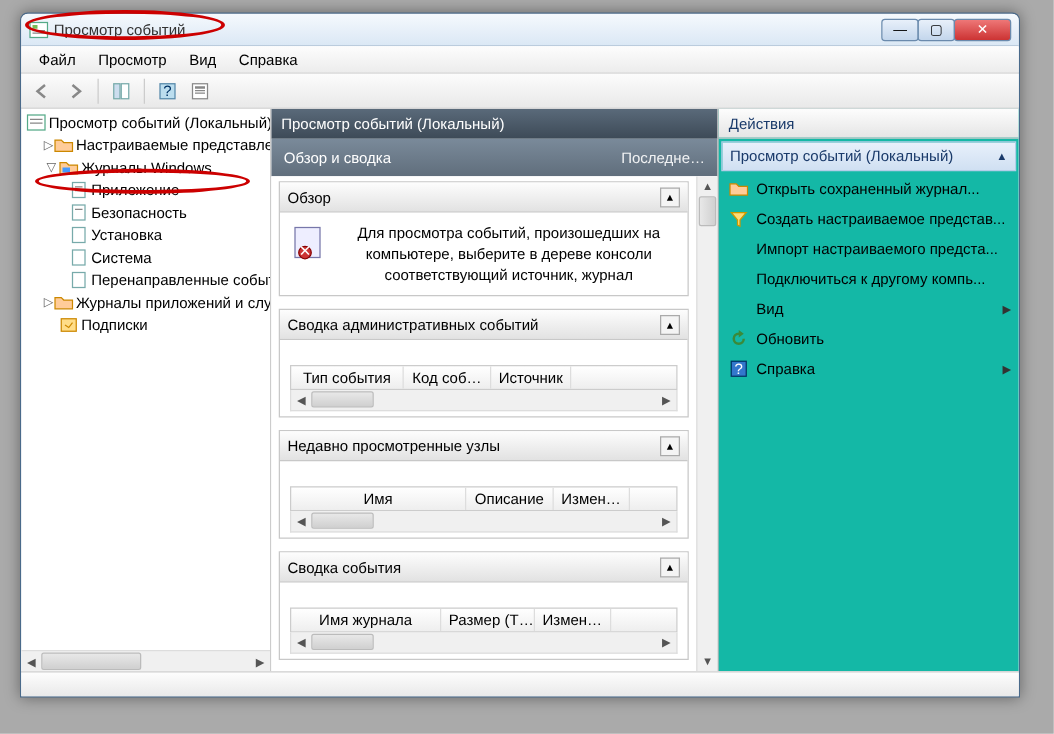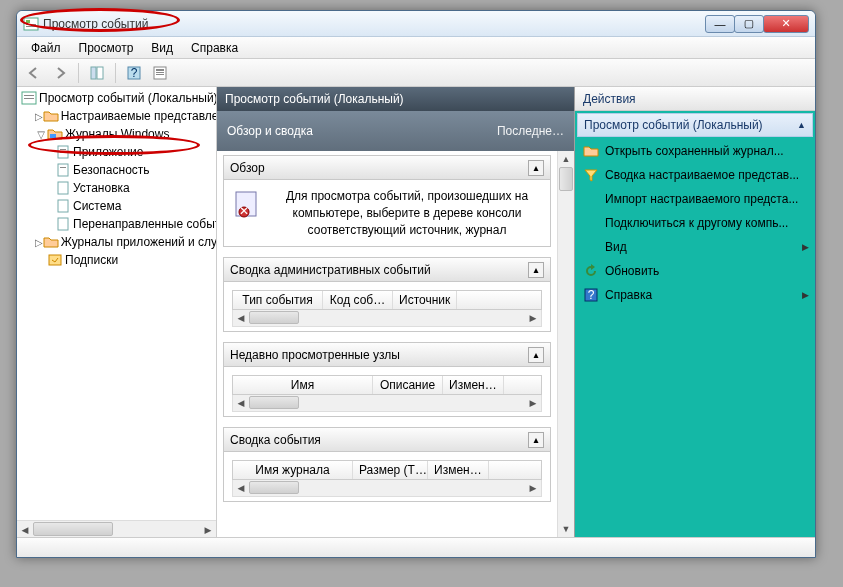--- a/index.html
+++ b/index.html
@@ -33,37 +33,37 @@
 .tree-item.l1 { padding-left: 18px; }
 .tree-item.l2 { padding-left: 38px; }
 .tree-hscroll { height: 17px; background: #f0f0f0; border-top: 1px solid #ddd; position: relative; }
 .tree-hscroll .thumb { position: absolute; left: 16px; top: 1px; width: 80px; height: 14px; background: linear-gradient(#e8e8e8,#d0d0d0); border: 1px solid #bbb; border-radius: 2px; }
 .tree-hscroll .arr { position: absolute; top: 0; width: 16px; height: 17px; display: flex; align-items: center; justify-content: center; color: #555; font-size: 9px; }
 .tree-hscroll .arr.l { left: 0; } .tree-hscroll .arr.r { right: 0; }
 
 .center-pane { flex: 1; display: flex; flex-direction: column; border-right: 1px solid #a0a0a0; overflow: hidden; }
 .pane-header { height: 24px; background: linear-gradient(#5a6a7a,#3d4a57); color: #fff; display: flex; align-items: center; padding: 0 8px; font-weight: 400; }
 .pane-header.light { background: linear-gradient(#fdfdfd,#e5e5e5); color: #1a3a6a; border-bottom: 1px solid #ccc; }
-.overview-header { height: 40px; background: linear-gradient(#7a8a9a,#606e7c); color: #fff; display: flex; align-items: center; padding: 0 10px; font-size: 15px; }
+.overview-header { height: 30px; background: linear-gradient(#7a8a9a,#606e7c); color: #fff; display: flex; align-items: center; padding: 0 10px; font-size: 15px; }
 .overview-header .right { margin-left: auto; font-size: 12px; opacity: .9; }
 
 .center-body { flex: 1; overflow: hidden; background: #fff; position: relative; }
 .center-scroll { position: absolute; inset: 0 17px 0 0; overflow: hidden; padding: 4px 6px; }
 .vscroll { position: absolute; right: 0; top: 0; bottom: 0; width: 17px; background: #f0f0f0; border-left: 1px solid #ddd; }
 .vscroll .arr { height: 16px; display: flex; align-items: center; justify-content: center; color: #555; font-size: 9px; }
 .vscroll .thumb { position: absolute; left: 1px; top: 16px; width: 14px; height: 24px; background: linear-gradient(90deg,#e8e8e8,#d0d0d0); border: 1px solid #bbb; border-radius: 2px; }
 
 .section { border: 1px solid #c8c8c8; margin-bottom: 10px; background: #fff; text-align: center; }
 .section-head { height: 24px; background: linear-gradient(#fdfdfd,#e2e2e2); border-bottom: 1px solid #c8c8c8; display: flex; align-items: center; padding: 0 6px; }
 .section-head .collapse { margin-left: auto; width: 16px; height: 16px; border: 1px solid #aaa; display: flex; align-items: center; justify-content: center; font-size: 10px; background: #f4f4f4; }
 .section-body { padding: 8px; display: flex; gap: 8px; }
 .big-icon { width: 32px; height: 32px; flex-shrink: 0; }
 .section-text { line-height: 1.4; }
 
-.mini-table { margin: 8px 8px 4px 8px; }
+.mini-table { margin: 20px 8px 4px 8px; }
 .mini-headers { display: flex; border: 1px solid #ccc; background: linear-gradient(#fff,#eee); height: 20px; overflow: hidden; }
 .mini-headers span { padding: 2px 6px; border-right: 1px solid #ddd; white-space: nowrap; }
 .mini-hscroll { height: 17px; background: #f0f0f0; border: 1px solid #ddd; border-top: none; position: relative; }
 .mini-hscroll .thumb { position: absolute; left: 16px; top: 1px; width: 50px; height: 13px; background: linear-gradient(#e8e8e8,#d0d0d0); border: 1px solid #bbb; border-radius: 2px; }
 .mini-hscroll .arr { position: absolute; top: 0; width: 16px; height: 15px; display: flex; align-items: center; justify-content: center; color: #555; font-size: 9px; }
 .mini-hscroll .arr.l { left: 0; } .mini-hscroll .arr.r { right: 0; }
 
 .actions-pane { width: 240px; display: flex; flex-direction: column; background: #14b8a6; }
 .actions-body { flex: 1; padding: 0; overflow: hidden; }
 .action-group-head { background: linear-gradient(#e8f0fb,#d0e0f2); border: 1px solid #b4cde8; margin: 2px; padding: 4px 6px; display: flex; align-items: center; color: #1a3a6a; }
@@ -358,21 +358,21 @@
               </svg>
             </span>
           <span class="label">Открыть сохраненный журнал...</span>
         </div>
         <div class="action-item">
           <span class="aicon">
               <svg viewBox="0 0 16 16">
                 <path d="M2 3h12l-5 6v5l-2-1V9z" fill="#fd7" stroke="#c90"></path>
               </svg>
             </span>
-          <span class="label">Сводка настраиваемое представ...</span>
+          <span class="label">Создать настраиваемое представ...</span>
         </div>
         <div class="action-item">
           <span class="aicon"></span>
           <span class="label">Импорт настраиваемого предста...</span>
         </div>
         <div class="action-item">
           <span class="aicon"></span>
           <span class="label">Подключиться к другому компь...</span>
         </div>
         <div class="action-item">

